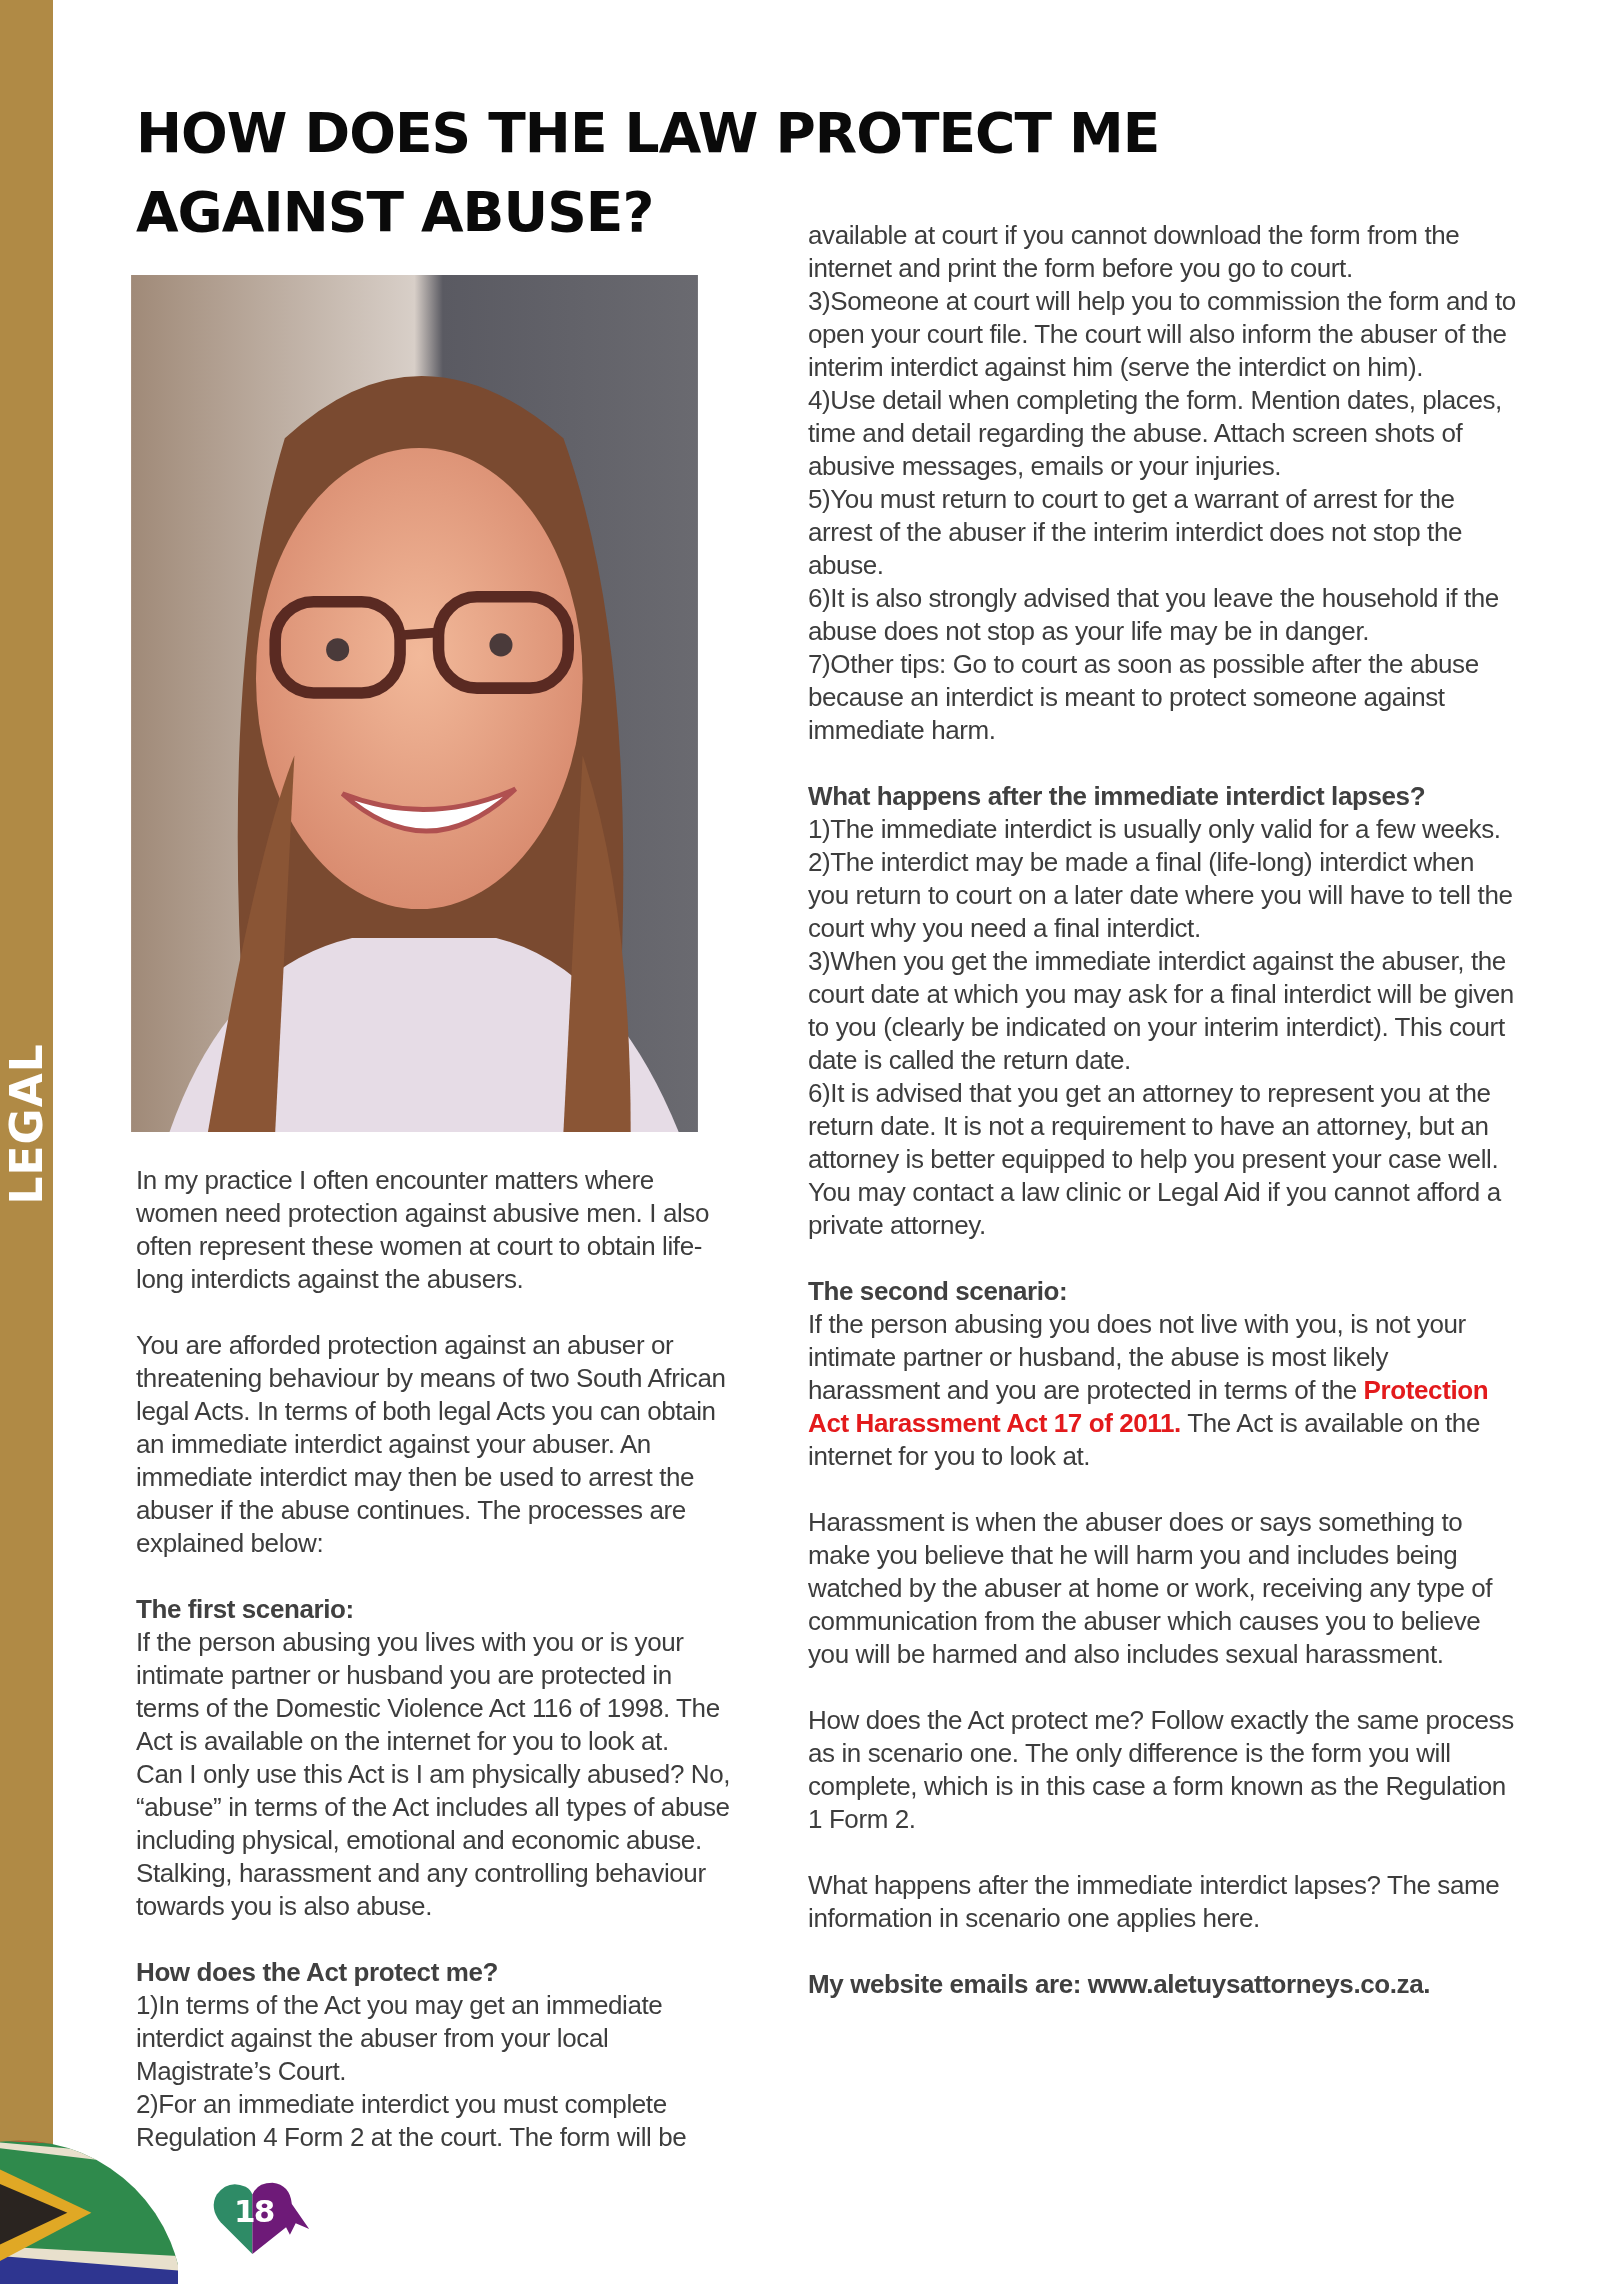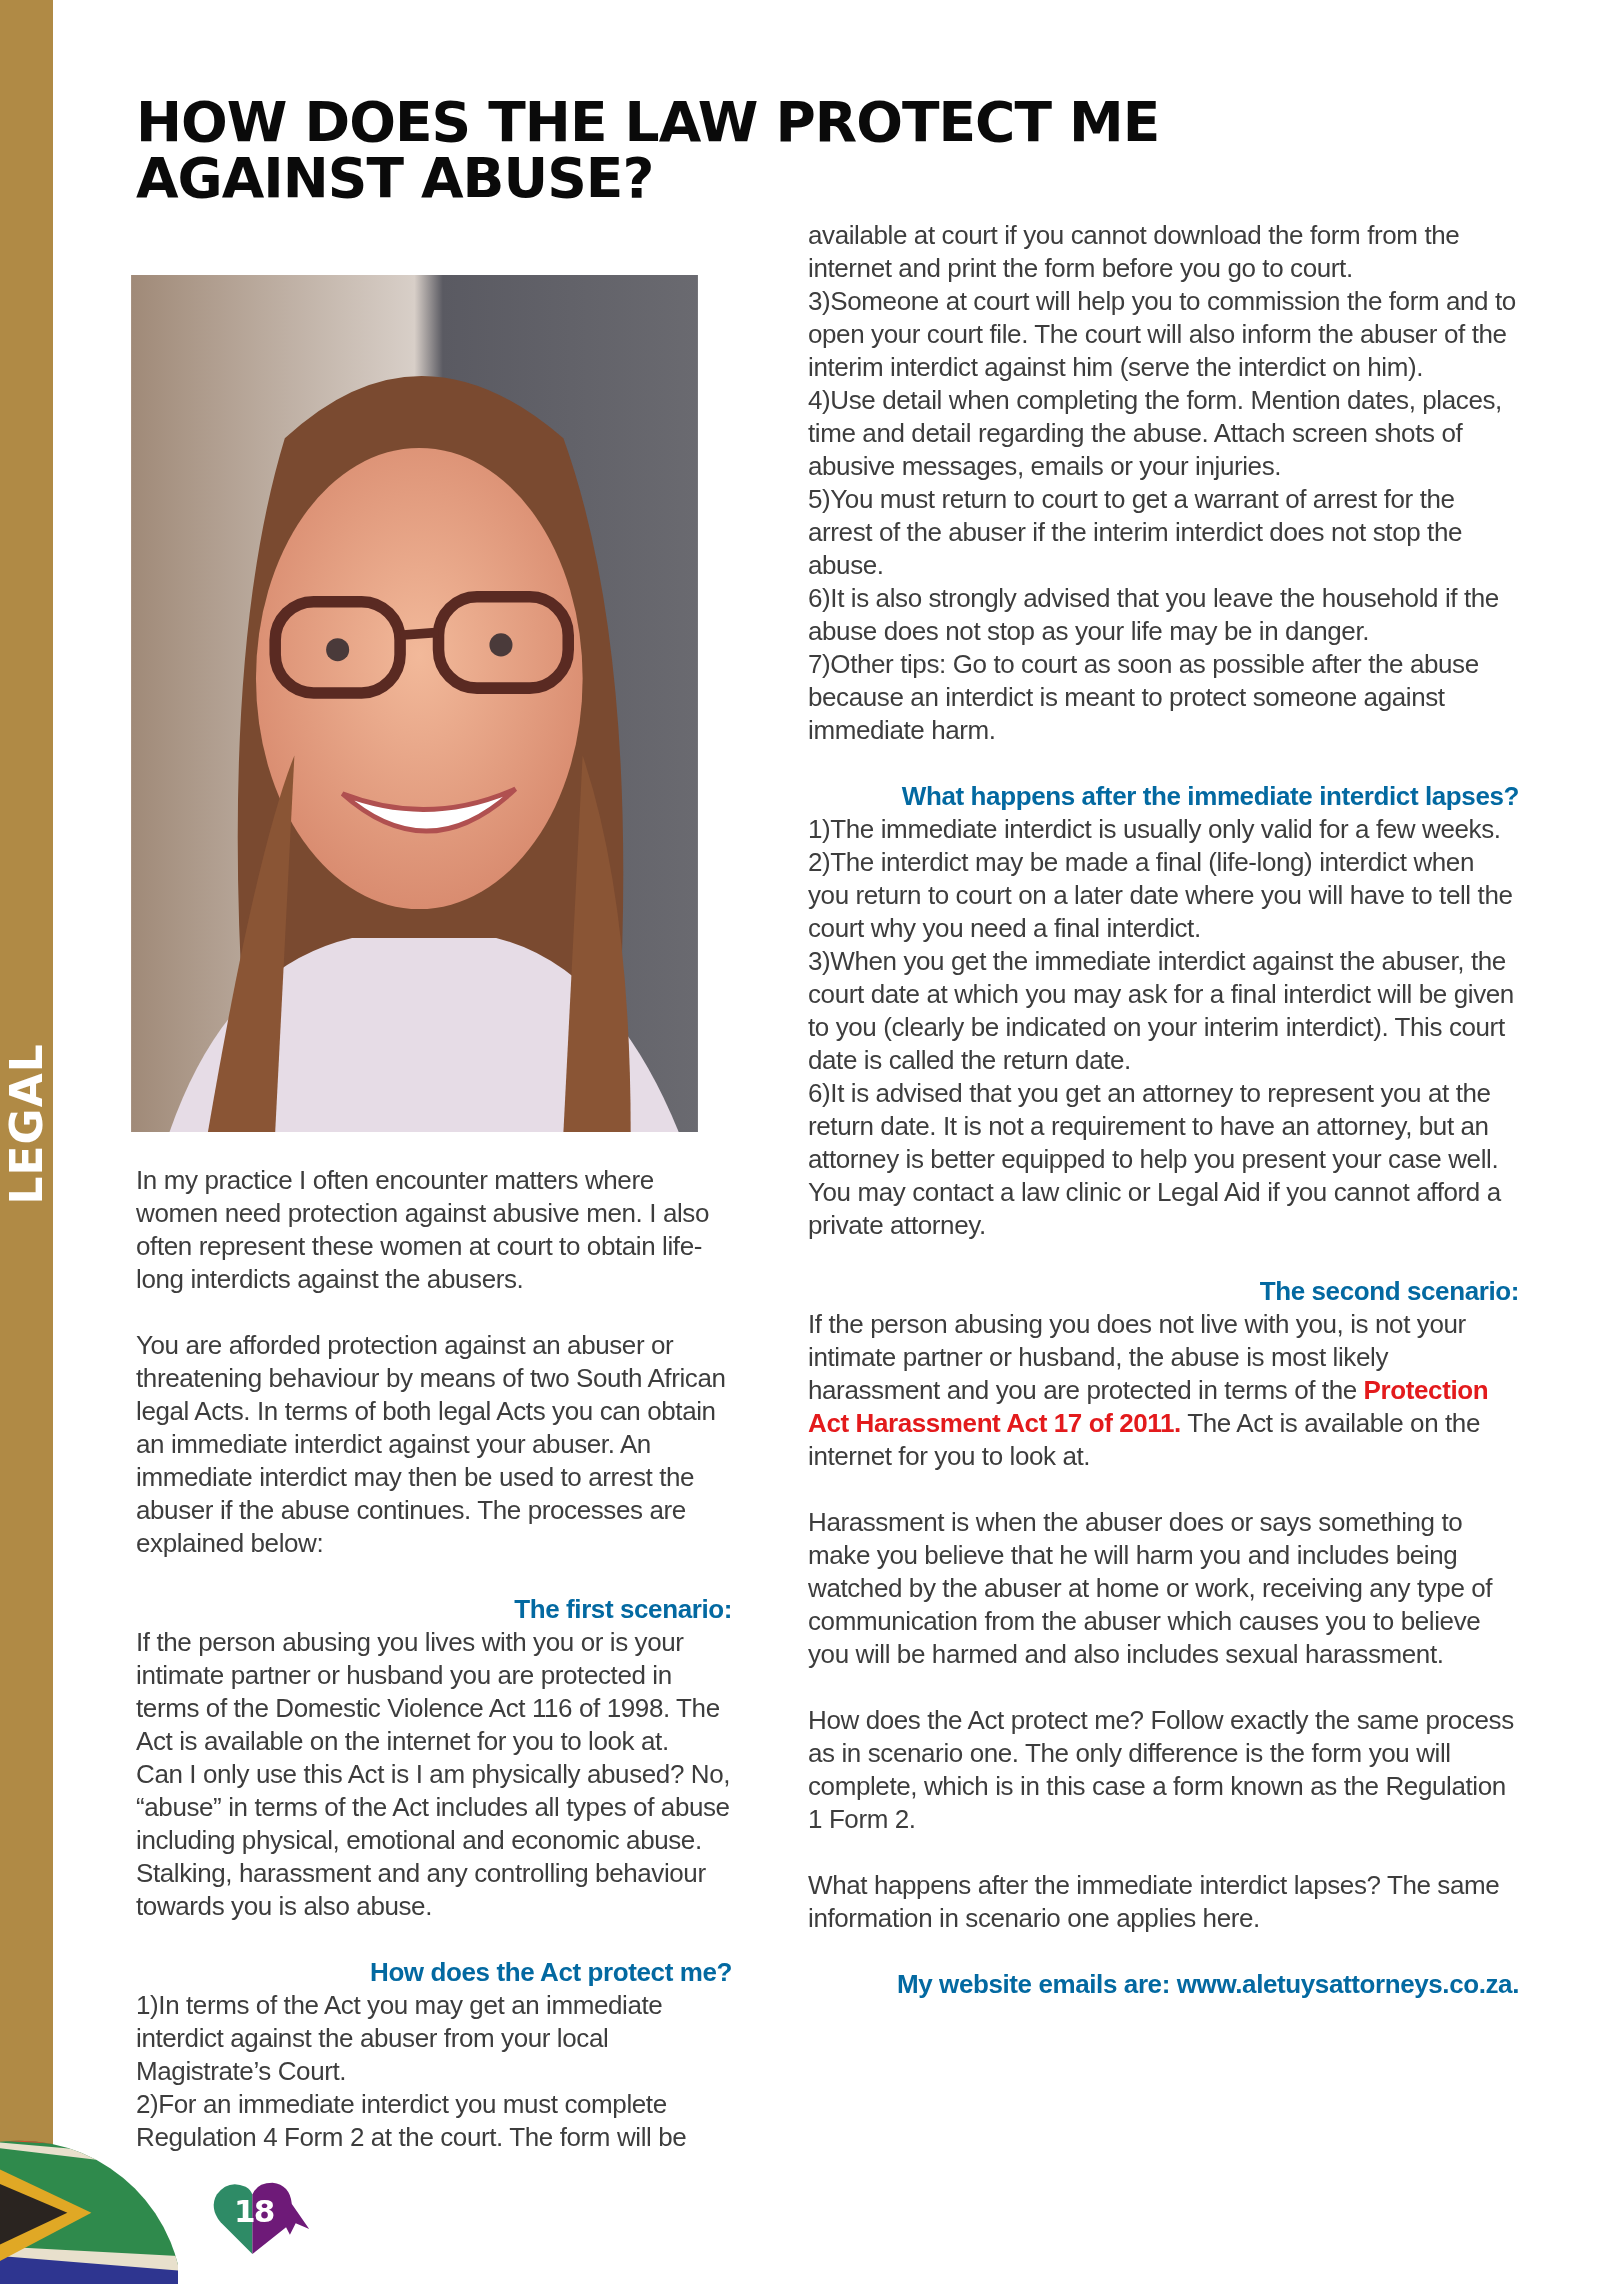--- a/index.html
+++ b/index.html
@@ -20,36 +20,36 @@
     text-align: center; line-height: 46px;
     font-family: "DejaVu Sans", sans-serif;
   }
   .flag-corner {
     position: absolute; left: 0; top: 2131px; width: 178px; height: 154px;
     overflow: hidden;
   }
   .page-title {
     position: absolute; left: 136px; top: 94px; width: 1249px;
     font-family: "DejaVu Sans", sans-serif; font-weight: bold;
-    font-size: 55px; line-height: 56px; color: #0a0a0a;
+    font-size: 55px; line-height: 79px; color: #0a0a0a;
     letter-spacing: -1px; margin: 0;
   }
   .photo {
     position: absolute; left: 131px; top: 275px; width: 567px; height: 857px;
     overflow: hidden;
   }
   .col {
     position: absolute; font-size: 26px; line-height: 33px; color: #3d3d3d;
     letter-spacing: -0.4px;
   }
   .col-left { left: 136px; top: 1164px; width: 596px; }
   .col-right { left: 808px; top: 219px; width: 711px; }
   .col p { margin: 0; }
   .col .gap { height: 33px; }
-  .bold { font-weight: bold; color: #0369a1; text-align: right; }
+  .bold { font-weight: bold; color: #404040; }
   .red { color: #e31a1c; font-weight: bold; }
   .page-badge {
     position: absolute; left: 209px; top: 2179px; width: 106px; height: 77px;
   }
   .page-num {
     position: absolute; left: 234px; top: 2193px; width: 38px; text-align: center;
     color: #ffffff; font-weight: bold; font-size: 31px;
     font-family: "DejaVu Sans", sans-serif; letter-spacing: -1.9px;
   }
 </style>

